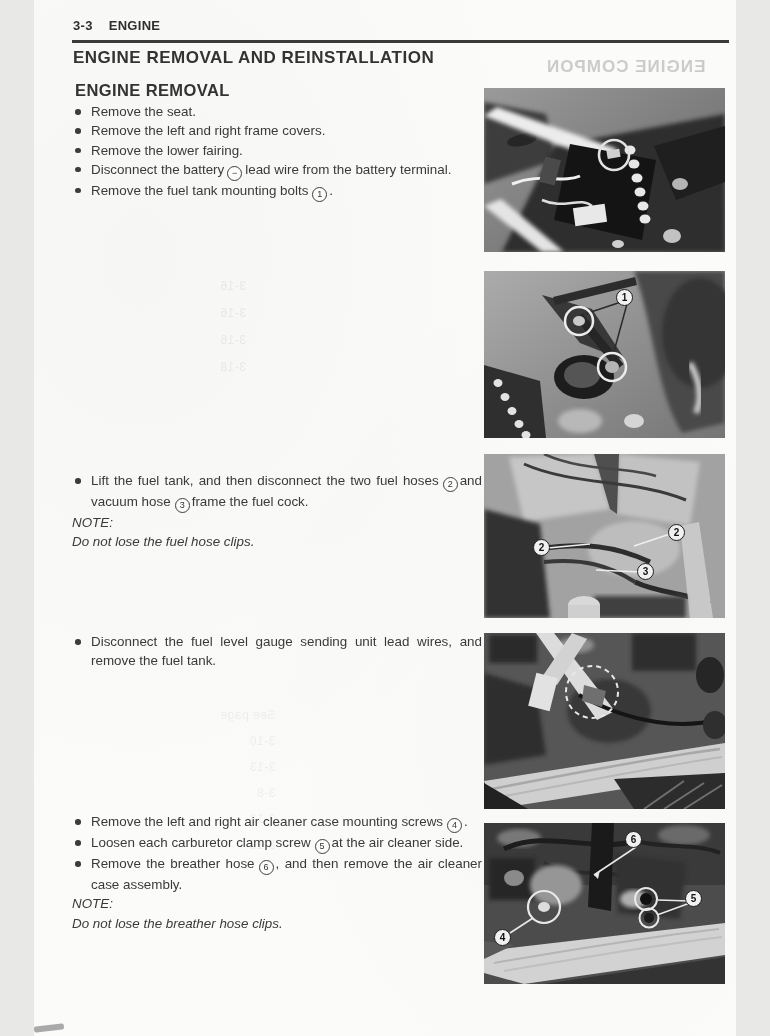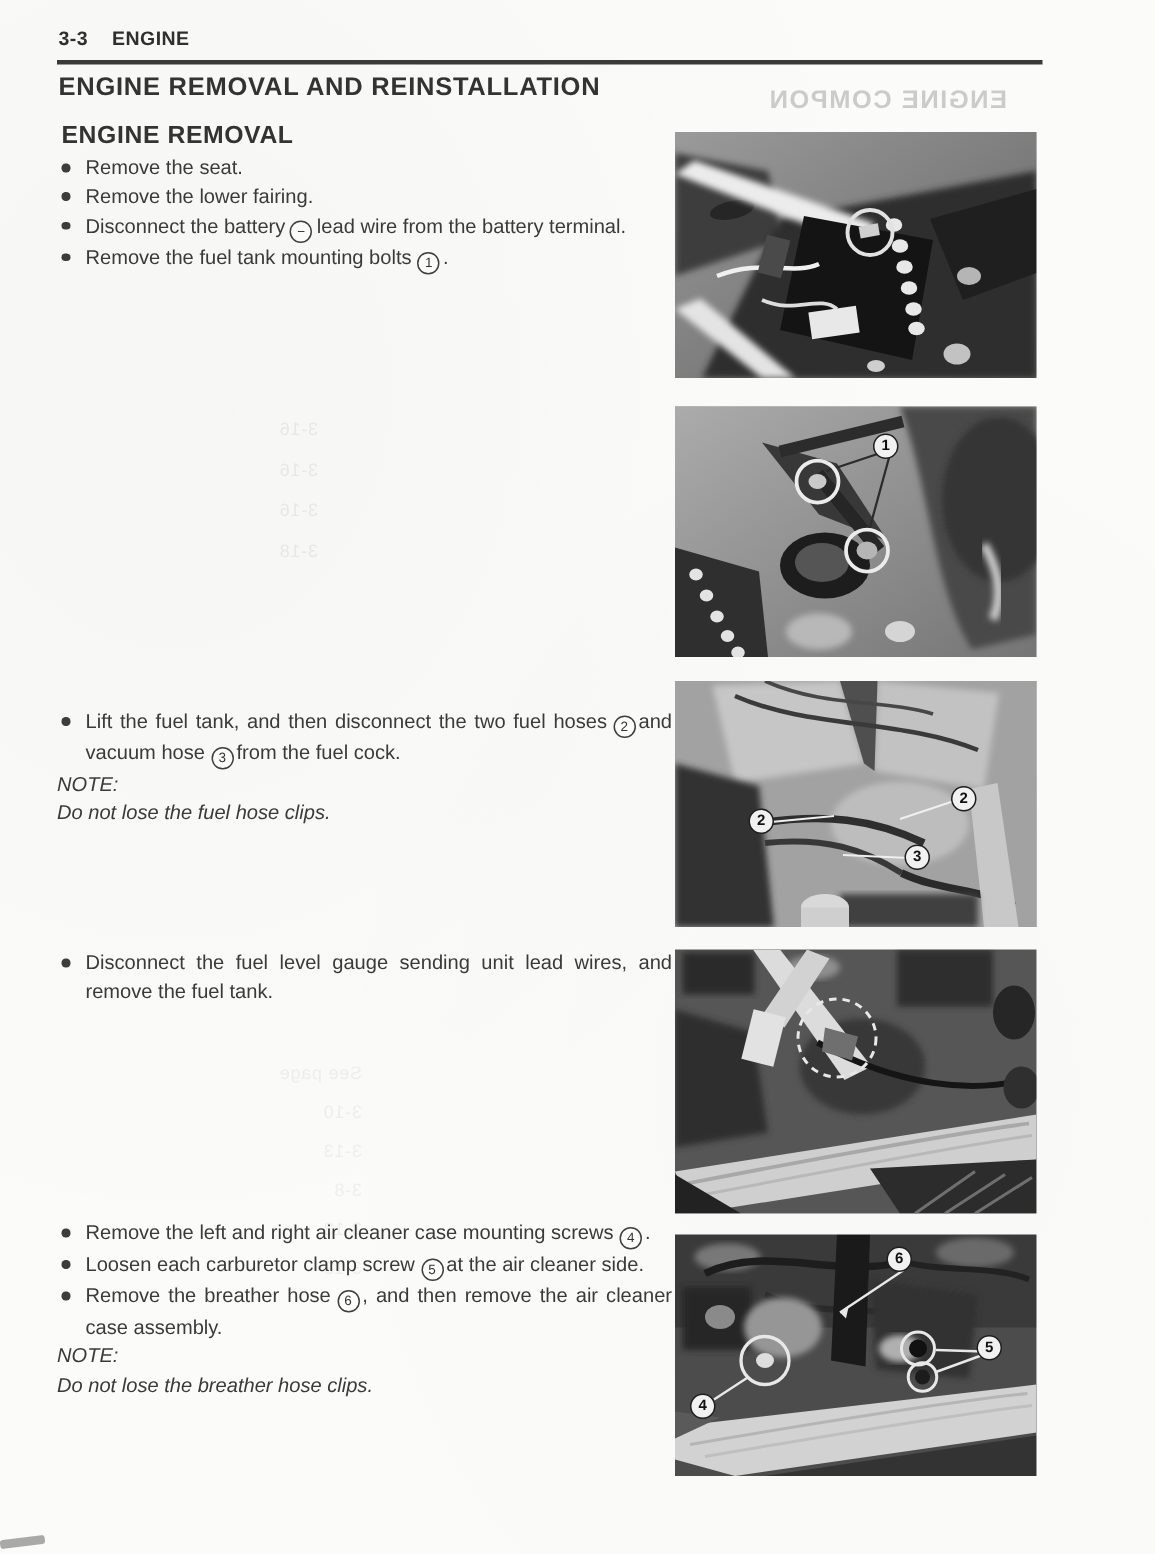--- a/index.html
+++ b/index.html
@@ -1,17 +1,17 @@
 <!DOCTYPE html>
 <html><head>
 <meta charset="utf-8">
 <style>
   html,body{margin:0;padding:0;background:#e8e8e6;}
   #page{
-    position:relative;width:770px;height:1036px;margin:0 auto;
+    position:relative;width:702px;height:1036px;margin:0 auto;
     background:
       radial-gradient(ellipse at 15% 25%, rgba(0,0,0,0.018), transparent 55%),
       radial-gradient(ellipse at 75% 70%, rgba(0,0,0,0.012), transparent 50%),
       #fbfbf9;
     font-family:"Liberation Sans","DejaVu Sans",sans-serif;
     color:#393939;overflow:hidden;
   }
   
   .hdr{position:absolute;left:39px;top:18px;font-size:13px;font-weight:bold;color:#2f2f2f;letter-spacing:.3px;}
   .hdr .sec{margin-left:16px;}
@@ -77,37 +77,38 @@
     <span>3-13</span>
     <span>3-13</span>
   </div>
 
   <div class="title">ENGINE REMOVAL AND REINSTALLATION</div>
   <div class="subtitle">ENGINE REMOVAL</div>
 
   <div class="tgroup" style="top:102px;">
     <ul class="steps">
       <li><span class="dot"></span><span>Remove the seat.</span></li>
+      <li><span class="dot"></span><span>Remove the left and right frame covers.</span></li>
       <li><span class="dot"></span><span>Remove the lower fairing.</span></li>
       <li><span class="dot"></span><span>Disconnect the battery</span><span class="circ minus">
             <span>−</span>
           </span><span>lead wire from the battery terminal.</span></li>
       <li><span class="dot"></span><span>Remove the fuel tank mounting bolts</span><span class="circ">
             <span>1</span>
           </span><span>.</span></li>
     </ul>
   </div>
 
   <div class="tgroup" style="top:449px;margin-top:22px;">
     <ul class="steps">
       <li><span class="dot"></span><span>Lift the fuel tank, and then disconnect the two fuel hoses</span><span class="circ">
             <span>2</span>
           </span><span>and vacuum hose</span><span class="circ">
             <span>3</span>
-          </span><span>from the fuel cock.</span></li>
+          </span><span>frame the fuel cock.</span></li>
     </ul>
     <p class="note-label">NOTE:</p>
     <p class="note-text">Do not lose the fuel hose clips.</p>
   </div>
 
   <div class="tgroup" style="top:632px;">
     <ul class="steps">
       <li><span class="dot"></span><span>Disconnect the fuel level gauge sending unit lead wires, and remove the fuel tank.</span></li>
     </ul>
   </div>

